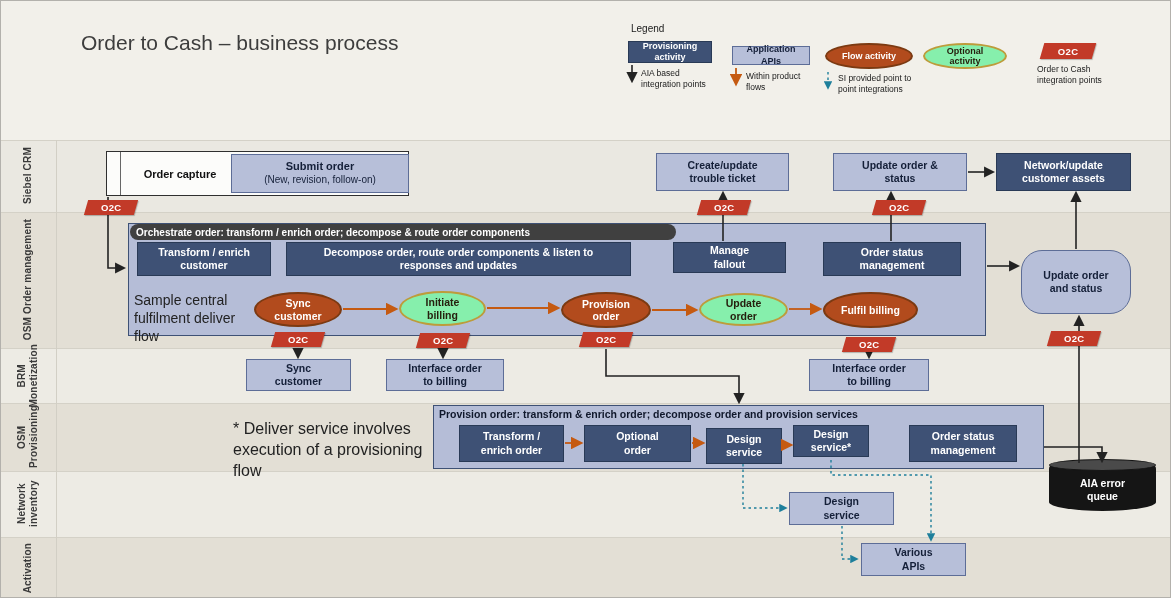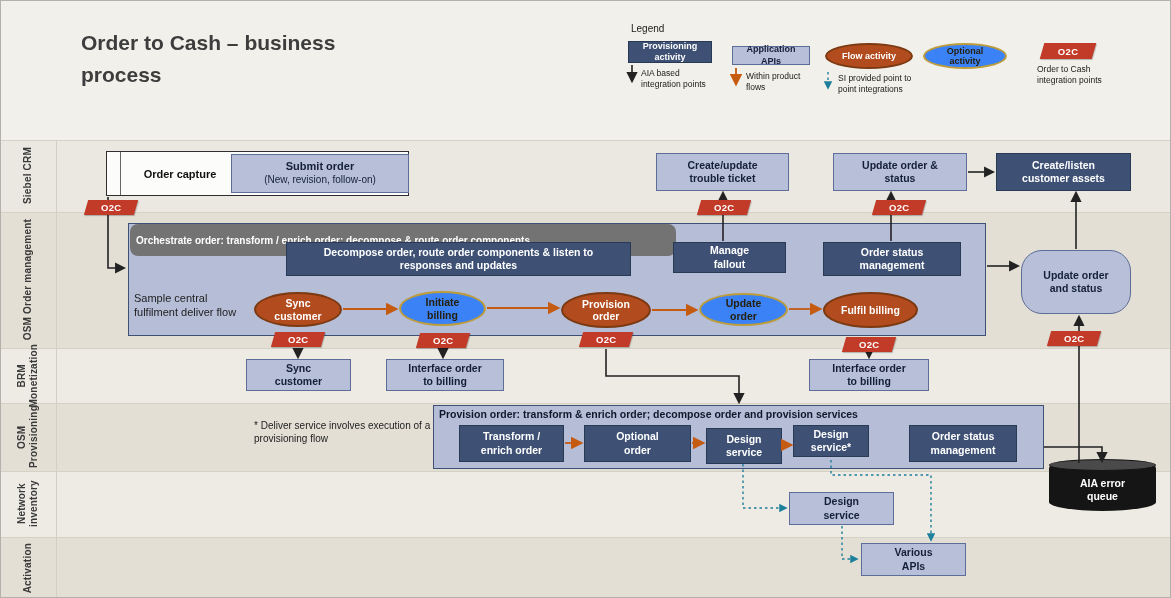--- a/index.html
+++ b/index.html
@@ -1,40 +1,40 @@
 <!DOCTYPE html>
 <html><head>
 <meta charset="utf-8">
 <style>
   html,body{margin:0;padding:0;background:#ffffff;}
   .canvas{position:relative;width:1171px;height:598px;background:#f2f0ea;
           font-family:"Liberation Sans",sans-serif;overflow:hidden;border:1px solid #b3b1ac;box-sizing:border-box;}
   .band{position:absolute;left:0;width:100%;z-index:0;}
   .vsep{position:absolute;left:55px;top:139px;width:1px;height:459px;background:#d2cfc5;z-index:1;}
-  .title{position:absolute;left:80px;top:26px;width:330px;font-size:21px;font-weight:700;
+  .title{position:absolute;left:80px;top:26px;width:330px;font-size:21px;font-weight:400;
          color:#3d3d3d;line-height:1.5;z-index:3;}
   .lanetab{position:absolute;left:0;width:54px;display:flex;align-items:center;justify-content:center;z-index:3;}
   .lanetab span{writing-mode:vertical-rl;transform:rotate(180deg);font-size:10px;font-weight:600;
                 color:#3a3a3a;text-align:center;line-height:1.2;letter-spacing:.2px;}
   .app,.api{display:flex;align-items:center;justify-content:center;text-align:center;
             font-weight:700;font-size:10.5px;line-height:1.25;z-index:3;position:absolute;box-sizing:border-box;padding:2px 20px;}
   .app{background:#3e5175;border:1px solid #293a56;color:#ffffff;}
   .api{background:#b7bfd9;border:1px solid #5d6d97;color:#141f38;}
   .ellipse{display:flex;align-items:center;justify-content:center;text-align:center;font-weight:700;
            font-size:10.5px;line-height:1.15;z-index:3;position:absolute;border-radius:50%;box-sizing:border-box;padding:0 12px;}
   .flowbox{background:#b24b1d;border:2px solid #7c3a12;color:#ffffff;}
-  .optbox{background:#3b82f6;border:2px solid #bd9c3b;color:#26200e;}
+  .optbox{background:#86efac;border:2px solid #bd9c3b;color:#26200e;}
   .o2c{position:absolute;background:#c23a28;transform:skewX(-16deg);display:flex;align-items:center;
        justify-content:center;z-index:5;box-shadow:1px 1px 1px rgba(0,0,0,.25);}
   .o2c span{transform:skewX(16deg);color:#fff;font-weight:700;font-size:9.5px;letter-spacing:.3px;}
   .bigbox{position:absolute;background:#b5bdd7;border:1.5px solid #3e5175;z-index:2;box-sizing:border-box;}
-  .hdrstrip{position:absolute;background:#737373;color:#ffffff;font-weight:700;font-size:10px;
-            display:flex;align-items:center;padding:16px 6px;z-index:3;box-sizing:border-box;white-space:nowrap;border-radius:8px;}
+  .hdrstrip{position:absolute;background:#404040;color:#ffffff;font-weight:700;font-size:10px;
+            display:flex;align-items:center;padding:0 6px;z-index:3;box-sizing:border-box;white-space:nowrap;border-radius:8px;}
   .hdrtext{position:absolute;color:#10182c;font-weight:700;font-size:10.5px;z-index:3;white-space:nowrap;}
-  .note{position:absolute;color:#222;font-size:11px;line-height:1.3;z-index:3;}
+  .note{position:absolute;color:#222;font-size:14px;line-height:1.3;z-index:3;}
   .whitebox{position:absolute;background:#fcfcfa;border:1.5px solid #2f2f2f;z-index:3;box-sizing:border-box;}
   .whitebox .inline-rule{position:absolute;left:13px;top:0;bottom:0;width:1px;background:#666;}
   .whitebox .cap-label{position:absolute;left:18px;top:0;bottom:0;width:110px;display:flex;align-items:center;
                        justify-content:center;font-weight:700;font-size:11px;color:#111;}
   .cyl{position:absolute;background:#151515;color:#fff;z-index:3;border-radius:4px 4px 50% 50%/4px 4px 9px 9px;
        display:flex;align-items:center;justify-content:center;text-align:center;font-weight:700;font-size:10.5px;
        line-height:1.2;padding:6px 16px 2px 16px;box-sizing:border-box;}
   .cyl::before{content:"";position:absolute;left:0;right:0;top:-6px;height:12px;border-radius:50%;
                background:#4a4a4a;border:1px solid #151515;box-sizing:border-box;}
   .legend-h{position:absolute;font-size:10px;color:#1a1a1a;z-index:3;}
@@ -154,24 +154,27 @@
   <div class="o2c" style="left:698px;top:199px;width:50px;height:15px;">
       <span>O2C</span>
     </div>
   <div class="api" style="left:832px;top:152px;width:134px;height:38px;">
       <span>Update order &amp; status</span>
     </div>
   <div class="o2c" style="left:873px;top:199px;width:50px;height:15px;">
       <span>O2C</span>
     </div>
   <div class="app" style="left:995px;top:152px;width:135px;height:38px;">
-      <span>Create/listen customer assets</span>
+      <span>Network/update customer assets</span>
     </div>
 
   <div class="hdrstrip" style="left:129px;top:223px;width:546px;height:16px;">Orchestrate order: transform / enrich order; decompose &amp; route order components</div>
+  <div class="app" style="left:136px;top:241px;width:134px;height:34px;">
+      <span>Transform / enrich customer</span>
+    </div>
   <div class="app" style="left:285px;top:241px;width:345px;height:34px;">
       <span>Decompose order, route order components &amp; listen to responses and updates</span>
     </div>
   <div class="app" style="left:672px;top:241px;width:113px;height:31px;">
       <span>Manage fallout</span>
     </div>
   <div class="app" style="left:822px;top:241px;width:138px;height:34px;">
       <span>Order status management</span>
     </div>
   <div class="note" style="left:133px;top:290px;width:112px;">Sample central fulfilment deliver flow</div>
@@ -212,21 +215,21 @@
   <div class="api" style="left:385px;top:358px;width:118px;height:32px;">
       <span>Interface order to billing</span>
     </div>
   <div class="api" style="left:808px;top:358px;width:120px;height:32px;">
       <span>Interface order to billing</span>
     </div>
   <div class="o2c" style="left:1048px;top:330px;width:50px;height:15px;">
       <span>O2C</span>
     </div>
 
-  <div class="note" style="left:253px;top:418px;width:190px;font-size:10px;">* Deliver service involves execution of a provisioning flow</div>
+  <div class="note" style="left:232px;top:418px;width:190px;font-size:16px;">* Deliver service involves execution of a provisioning flow</div>
   <div class="hdrtext" style="left:438px;top:407px;">Provision order: transform &amp; enrich order; decompose order and provision services</div>
   <div class="app" style="left:458px;top:424px;width:105px;height:37px;">
       <span>Transform / enrich order</span>
     </div>
   <div class="app" style="left:583px;top:424px;width:107px;height:37px;">
       <span>Optional order</span>
     </div>
   <div class="app" style="left:705px;top:427px;width:76px;height:36px;">
       <span>Design service</span>
     </div>

